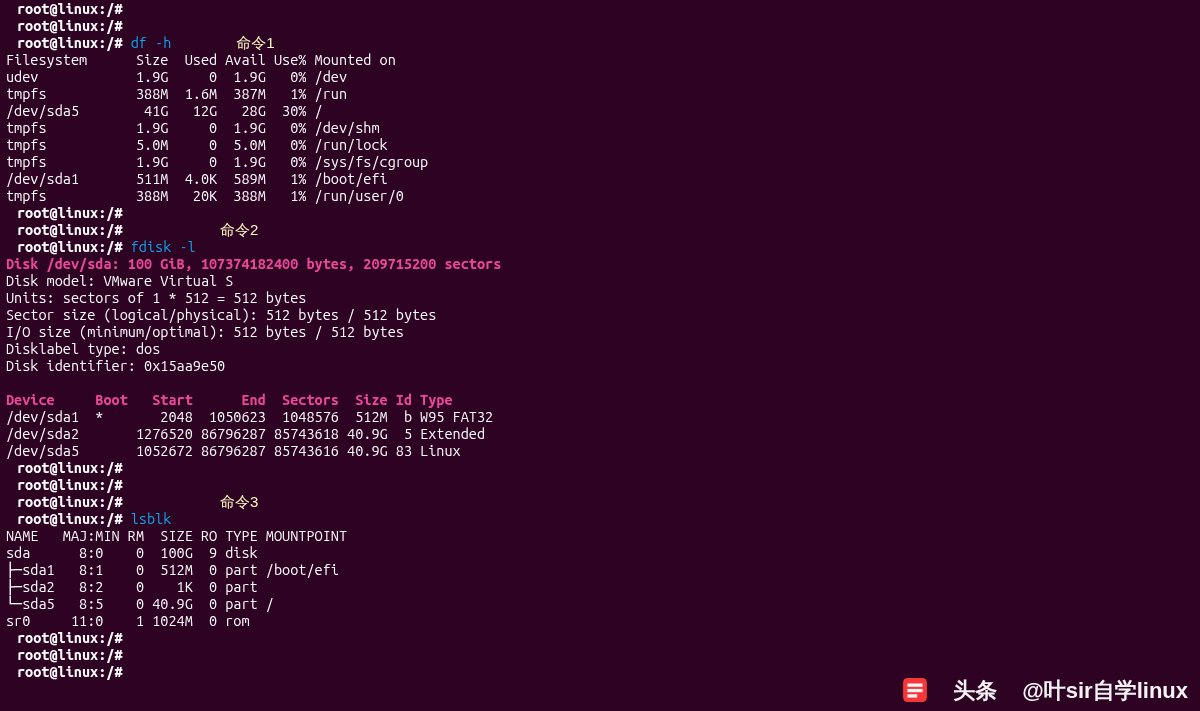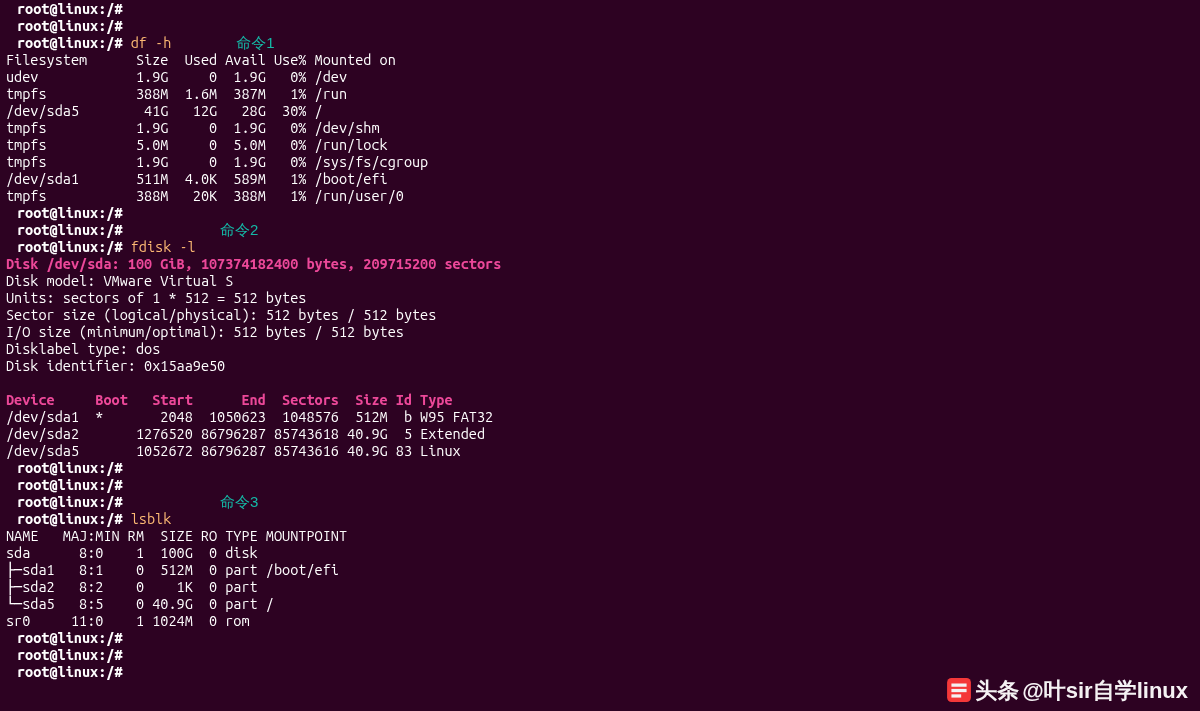--- a/index.html
+++ b/index.html
@@ -14,39 +14,39 @@
     line-height: 17px;
     overflow: hidden;
     position: relative;
   }
   .terminal {
     white-space: pre;
     padding: 0 6px;
     letter-spacing: 0;
   }
   .prompt { color: #ffffff; font-weight: bold; margin-left: 11px; }
-  .cmd    { color: #fdba74; }
+  .cmd    { color: #0ea5e9; }
   .bold   { color: #ec4899; font-weight: bold; }
   .label-red {
-    color: #14b8a6;
+    color: #fef9c3;
     font-family: "Segoe UI", "Microsoft YaHei", sans-serif;
     font-size: 15px;
     font-weight: 500;
   }
   .watermark {
     position: absolute;
     right: 12px;
     bottom: 8px;
     color: #ffffff;
     font-family: "Segoe UI", "Microsoft YaHei", sans-serif;
     font-size: 22px;
     font-weight: 600;
     display: flex;
     align-items: center;
-    gap: 3px;
+    gap: 25px;
     opacity: 0.95;
   }
   .watermark .logo {
     width: 26px;
     height: 26px;
     display: inline-flex;
     align-items: center;
     justify-content: center;
   }
 </style>
@@ -78,21 +78,21 @@
 
 <span class="bold">Device     Boot   Start      End  Sectors  Size Id Type</span>
 <span>/dev/sda1  *       2048  1050623  1048576  512M  b W95 FAT32</span>
 <span>/dev/sda2       1276520 86796287 85743618 40.9G  5 Extended</span>
 <span>/dev/sda5       1052672 86796287 85743616 40.9G 83 Linux</span>
 <span class="prompt">root@linux:/#</span>
 <span class="prompt">root@linux:/#</span>
 <span class="prompt">root@linux:/#</span>            <span class="label-red">命令3</span>
 <span class="prompt">root@linux:/#</span> <span class="cmd">lsblk</span>
 <span>NAME   MAJ:MIN RM  SIZE RO TYPE MOUNTPOINT</span>
-<span>sda      8:0    1  100G  0 disk </span>
+<span>sda      8:0    0  100G  9 disk </span>
 <span>├─sda1   8:1    0  512M  0 part /boot/efi</span>
 <span>├─sda2   8:2    0    1K  0 part </span>
 <span>└─sda5   8:5    0 40.9G  0 part /</span>
 <span>sr0     11:0    1 1024M  0 rom  </span>
 <span class="prompt">root@linux:/#</span>
 <span class="prompt">root@linux:/#</span>
 <span class="prompt">root@linux:/#</span> </div>
 
 <div class="watermark">
   <span class="logo">

